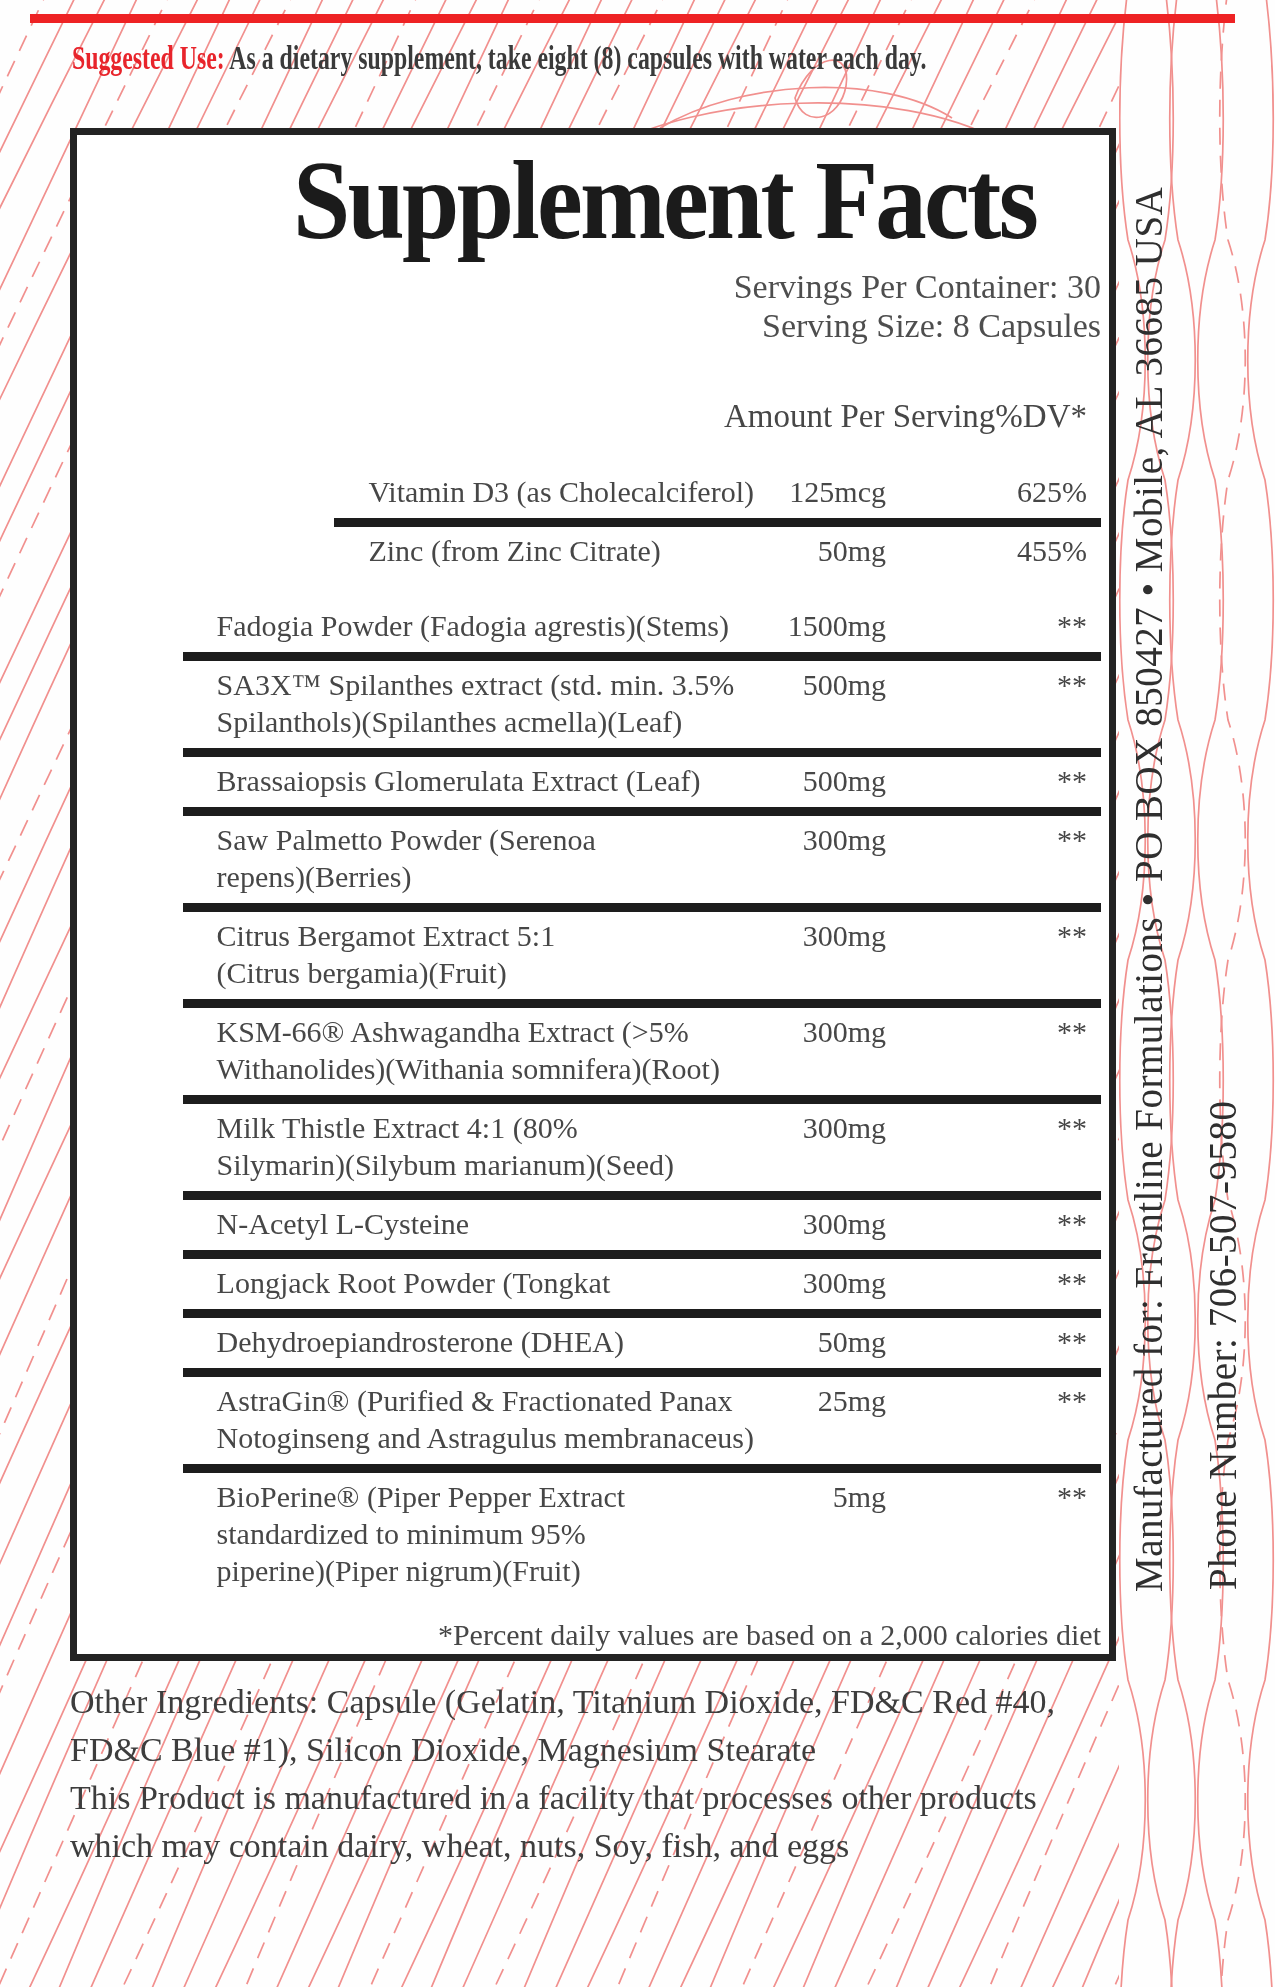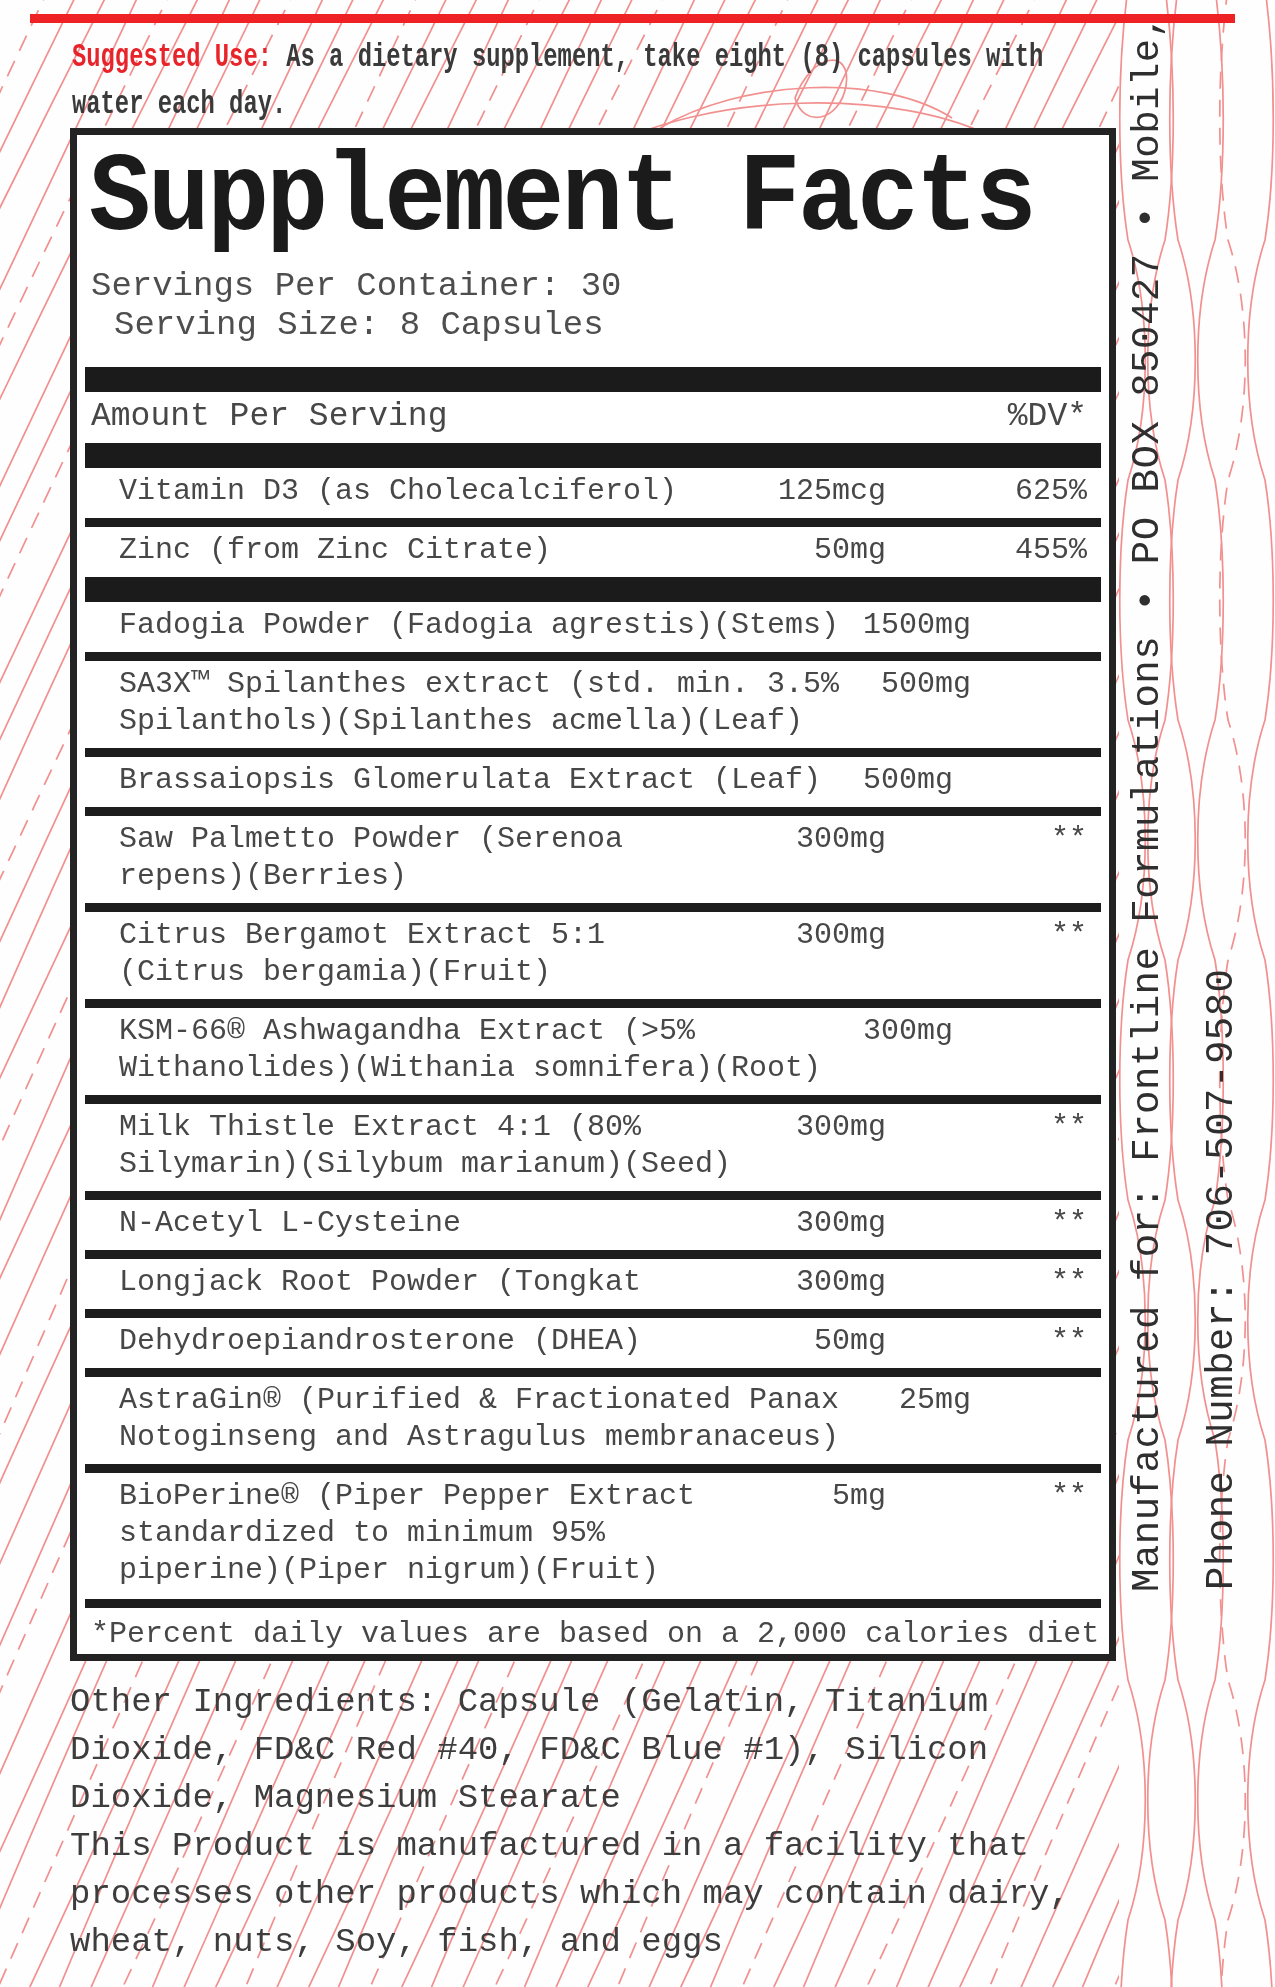--- a/index.html
+++ b/index.html
@@ -1,32 +1,32 @@
 <!DOCTYPE html>
 <html><head>
 <meta charset="utf-8">
 <style>
   html,body{margin:0;padding:0;background:#e9e9e9;}
   .page{
     position:relative;width:1275px;height:1987px;margin:0 auto;
     background:#fefefe;overflow:hidden;
-    font-family:Liberation Mono, monospace;
+    font-family:Liberation Serif, serif;
   }
   #contours{position:absolute;left:0;top:0;z-index:0;}
   .redbar{position:absolute;left:30px;top:14px;width:1205px;height:9px;background:#ee2224;z-index:2;}
   .suggested{
     position:absolute;left:72px;top:34px;width:1430px;z-index:2;
     transform:scaleX(.70);transform-origin:0 0;
     font-size:34px;font-weight:bold;line-height:47px;color:#3a3a3a;
   }
   .su-label{color:#e8242b;}
   .facts{
     position:absolute;left:70px;top:128px;width:1046px;height:1533px;z-index:2;
     background:#ffffff;border:7px solid #232323;box-sizing:border-box;
-    display:flex;flex-direction:column;padding:0 8px;overflow:hidden;
+    display:flex;flex-direction:column;padding:0 8px;overflow:hidden;align-items:flex-end;
   }
   .title{
     font-size:112px;font-weight:bold;letter-spacing:-3px;line-height:1.02;
     color:#1b1b1b;white-space:nowrap;margin:8px 0 0 4px;
     transform:scaleX(.92);transform-origin:0 0;
   }
   .serv{font-size:34px;line-height:39px;color:#4e4e4e;margin-left:6px;}
   .serv.first{margin-top:10px;}
   .serv.last{margin-bottom:22px;margin-left:29px;}
   .bar{height:25px;background:#1b1b1b;flex:none;}

